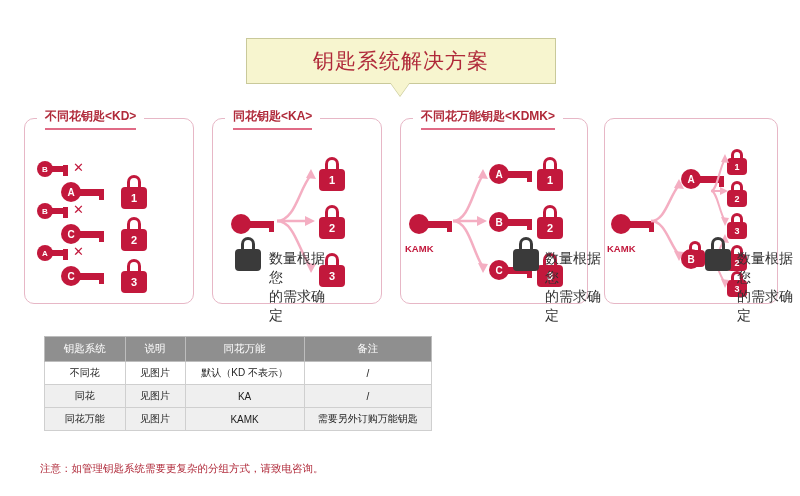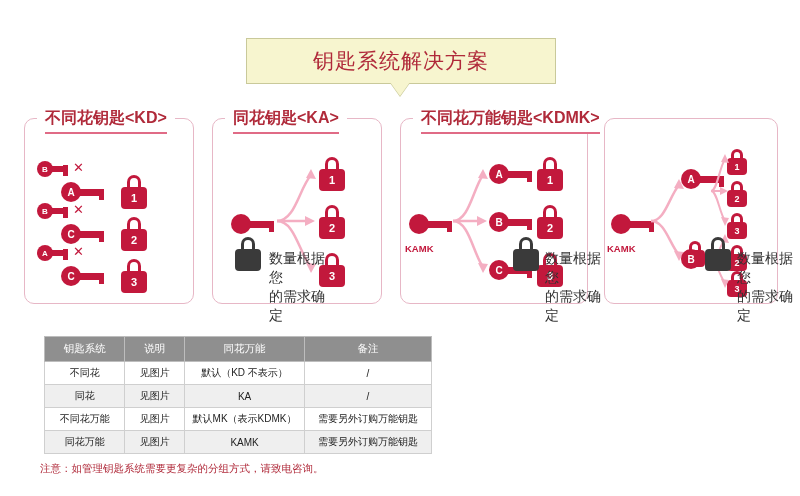--- a/index.html
+++ b/index.html
@@ -23,21 +23,21 @@
     border-top:14px solid #f7f5cf;
     filter:drop-shadow(0 1px 0 #c9c99a);
   }
   
   .panel{
     position:absolute;top:118px;height:184px;
     border:1.5px solid #e7b7c6;border-radius:10px;background:#fff;
   }
   .panel-title{
     position:absolute;top:-11px;left:12px;background:#fff;padding:0 8px;
-    font-size:16px;font-weight:bold;color:#b02a3a;white-space:nowrap;
+    font-size:12px;font-weight:bold;color:#b02a3a;white-space:nowrap;
   }
   .panel-title .u{border-bottom:2px solid #e06b86;padding-bottom:3px;display:inline-block;}
   #panel-kd{left:24px;width:168px;}
   #panel-ka{left:212px;width:168px;}
   #panel-kdmk{left:400px;width:186px;}
   #panel-kamk{left:604px;width:172px;}
 
   
   .key{
     position:absolute;display:flex;align-items:center;
@@ -363,26 +363,20 @@
       <td>见图片</td>
       <td>默认（KD 不表示）</td>
       <td>/</td>
     </tr>
     <tr class="alt">
       <td>同花</td>
       <td>见图片</td>
       <td>KA</td>
       <td>/</td>
     </tr>
-    <tr>
-      <td>不同花万能</td>
-      <td>见图片</td>
-      <td>默认MK（表示KDMK）</td>
-      <td>需要另外订购万能钥匙</td>
-    </tr>
     <tr class="alt">
       <td>同花万能</td>
       <td>见图片</td>
       <td>KAMK</td>
       <td>需要另外订购万能钥匙</td>
     </tr>
   </tbody>
 </table>
 
 <div id="footnote">注意：如管理钥匙系统需要更复杂的分组方式，请致电咨询。</div>

